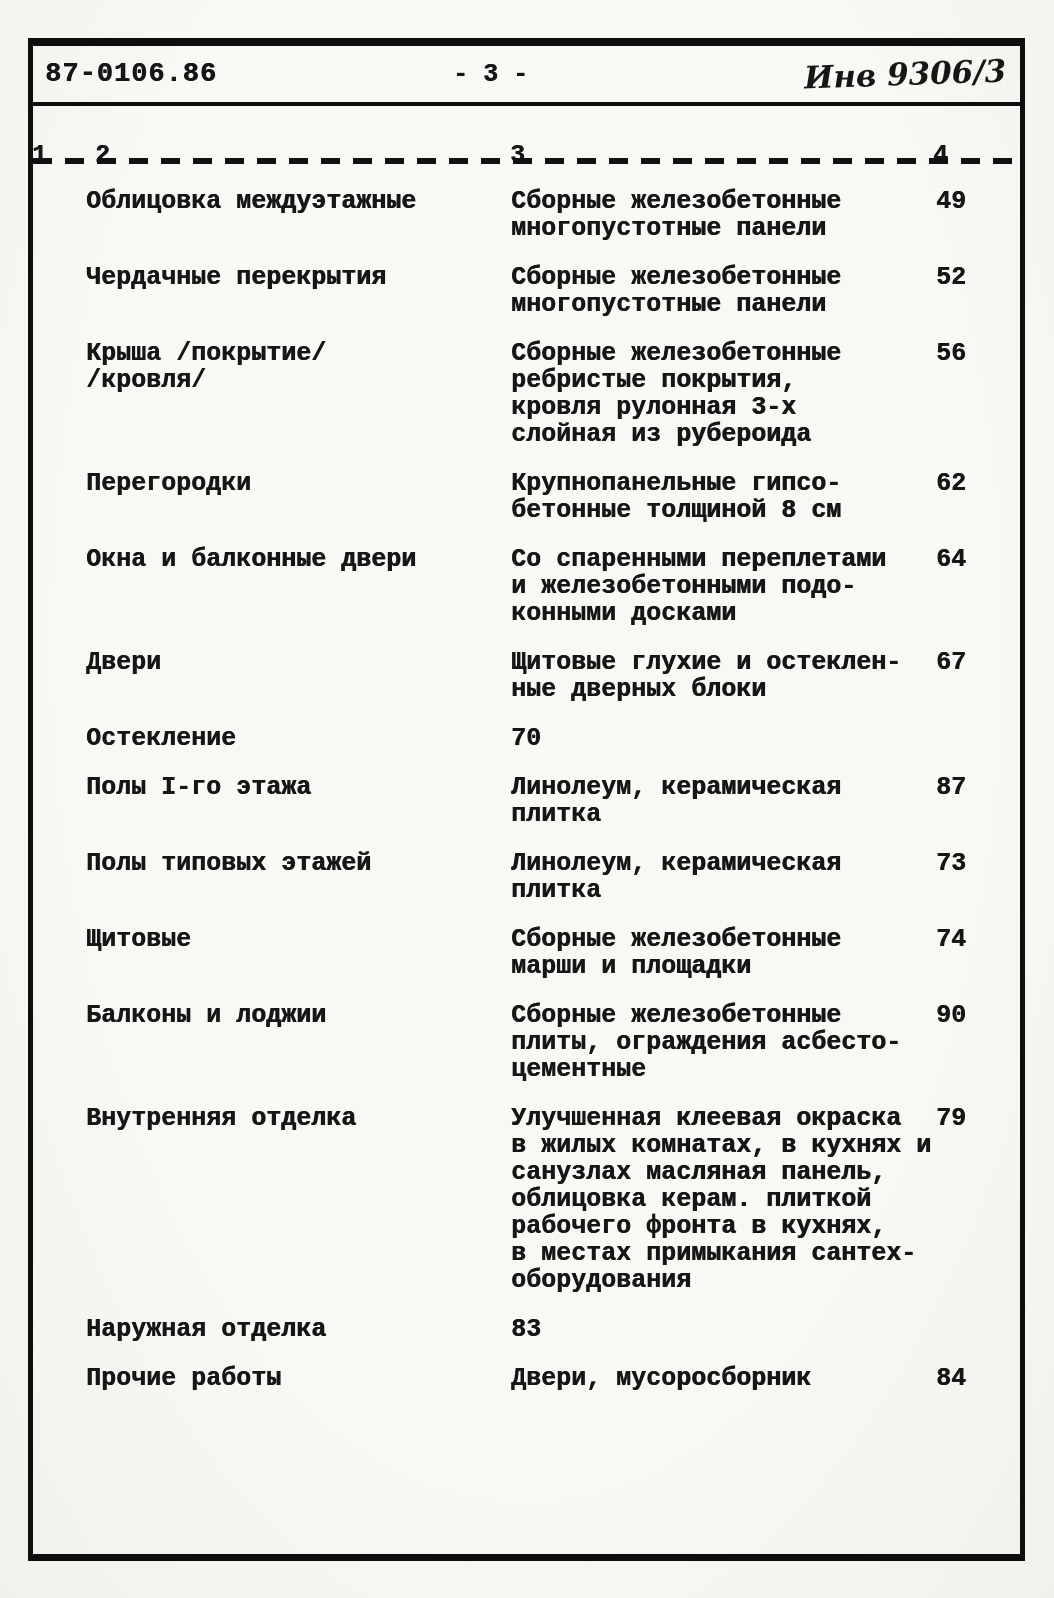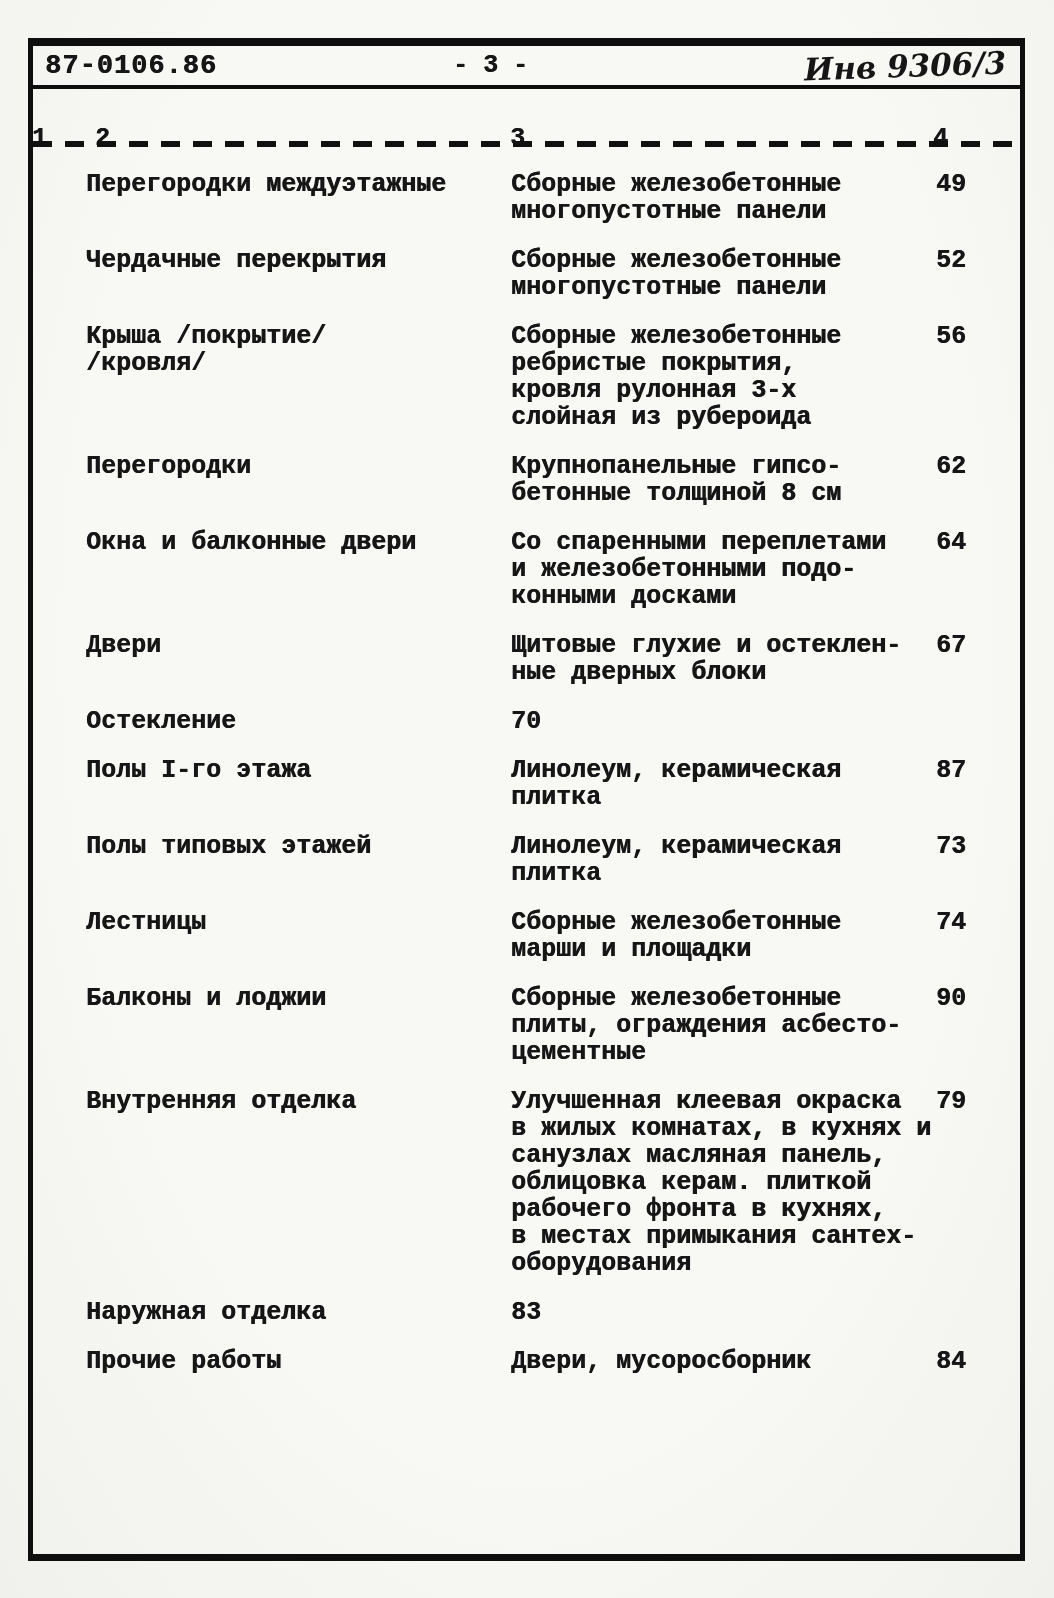--- a/index.html
+++ b/index.html
@@ -27,21 +27,21 @@
     border: 5px solid #0e0e0e;
     border-top-width: 8px;
     border-bottom-width: 7px;
     box-sizing: border-box;
   }
   
   .header-strip {
     display: flex;
     align-items: center;
     justify-content: space-between;
-    height: 43px;
+    height: 60px;
     border-bottom: 4px solid #0e0e0e;
     padding: 0 10px 0 12px;
     box-sizing: border-box;
   }
   .doc-number {
     font-size: 27px;
     font-weight: 700;
     letter-spacing: 1px;
     text-shadow: 0.6px 0 0 currentColor;
   }
@@ -121,21 +121,21 @@
     <div class="colnum-row">
       <span class="colnum c1">1</span>
       <span class="colnum c2">2</span>
       <span class="colnum c3">3</span>
       <span class="colnum c4">4</span>
       <div class="dash-line"></div>
     </div>
 
     <div class="toc-table">
       <div class="toc-row">
-        <div class="cell">Перегородки междуэтажные</div>
+        <div class="cell">Облицовка междуэтажные</div>
         <div class="cell">Сборные железобетонные
 многопустотные панели</div>
         <div class="cell page-col">49</div>
       </div>
       <div class="toc-row">
         <div class="cell">Чердачные перекрытия</div>
         <div class="cell">Сборные железобетонные
 многопустотные панели</div>
         <div class="cell page-col">52</div>
       </div>
@@ -177,21 +177,21 @@
 плитка</div>
         <div class="cell page-col">87</div>
       </div>
       <div class="toc-row">
         <div class="cell">Полы типовых этажей</div>
         <div class="cell">Линолеум, керамическая
 плитка</div>
         <div class="cell page-col">73</div>
       </div>
       <div class="toc-row">
-        <div class="cell">Лестницы</div>
+        <div class="cell">Щитовые</div>
         <div class="cell">Сборные железобетонные
 марши и площадки</div>
         <div class="cell page-col">74</div>
       </div>
       <div class="toc-row">
         <div class="cell">Балконы и лоджии</div>
         <div class="cell">Сборные железобетонные
 плиты, ограждения асбесто-
 цементные</div>
         <div class="cell page-col">90</div>

